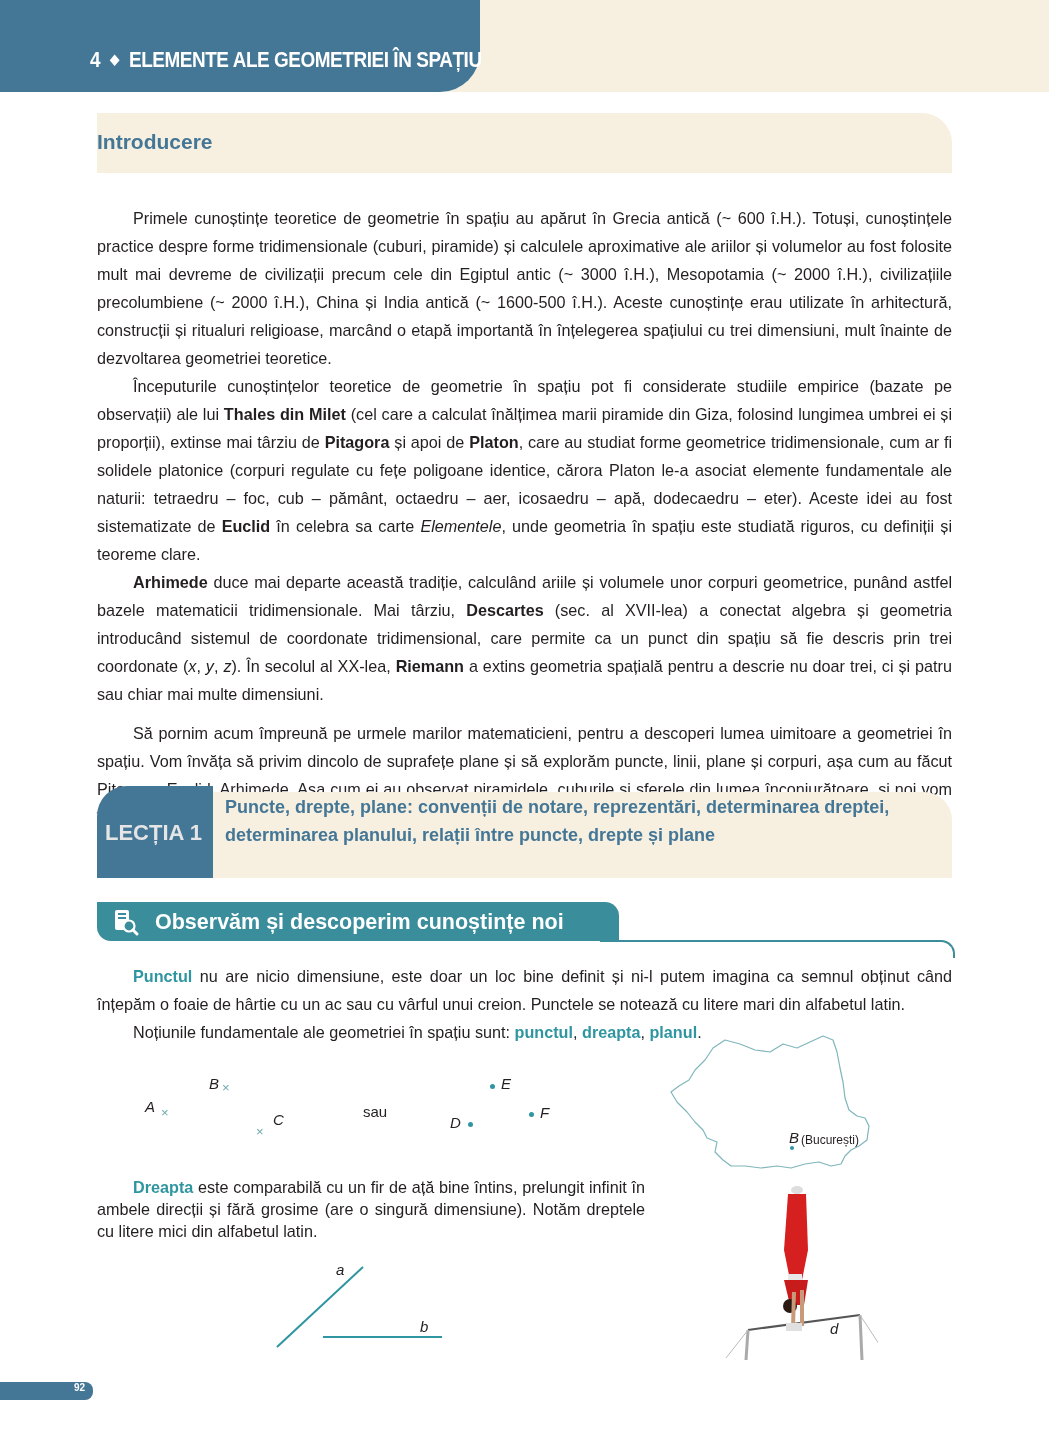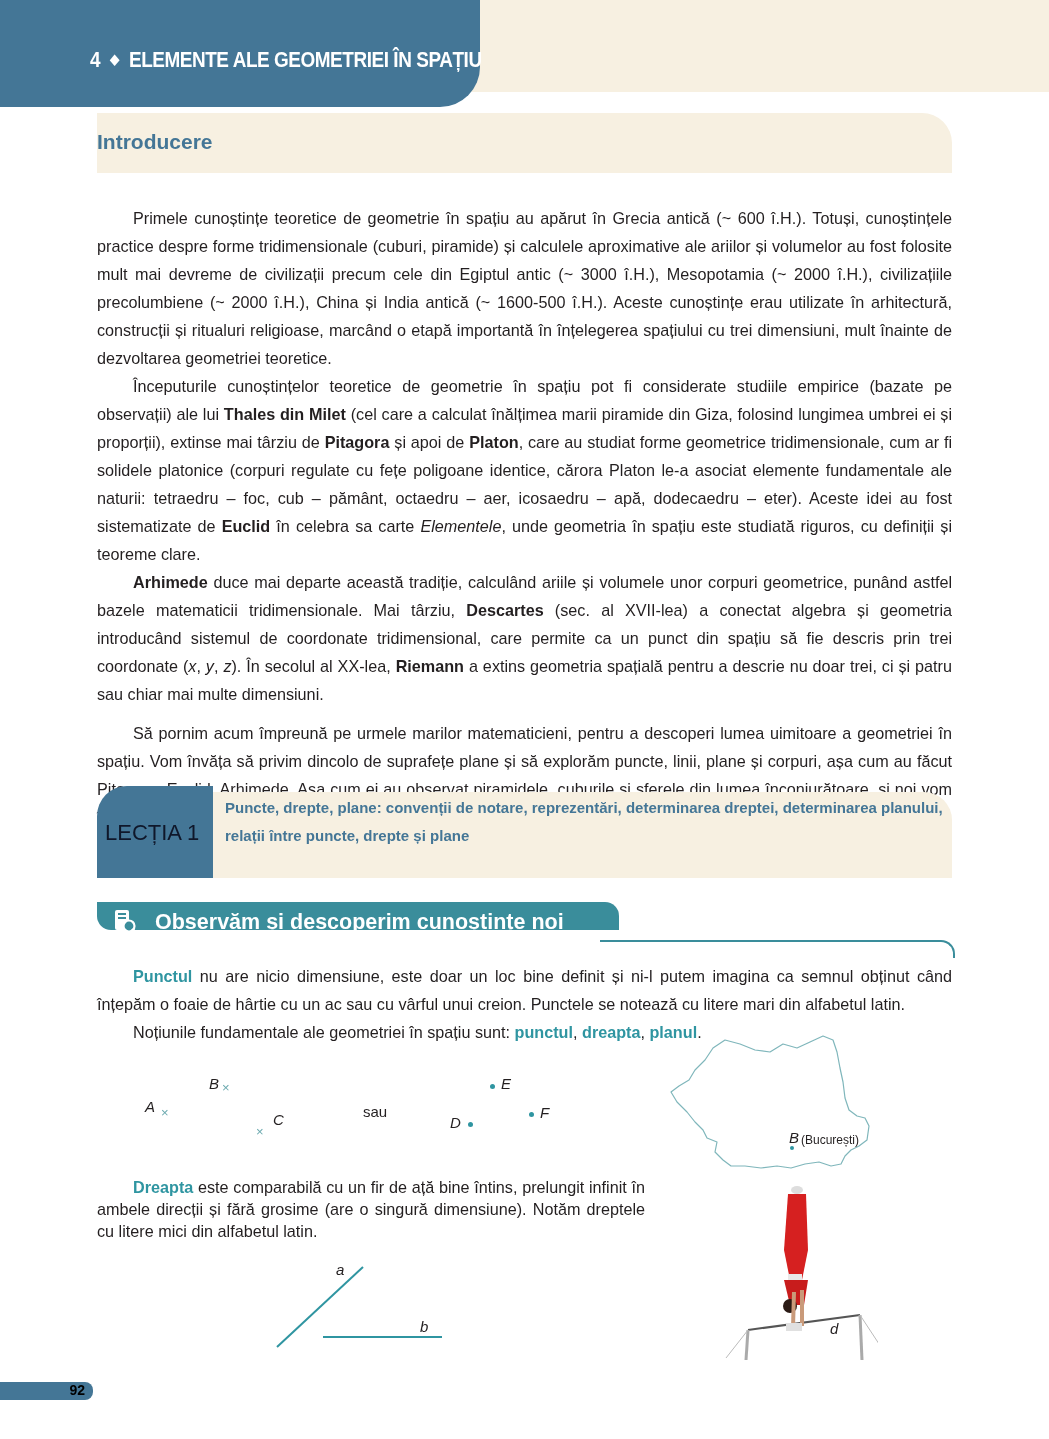--- a/index.html
+++ b/index.html
@@ -1,40 +1,40 @@
 <!DOCTYPE html>
 <html><head>
 <meta charset="utf-8">
 <style>
   * { box-sizing: border-box; margin: 0; padding: 0; }
   html, body { width: 1049px; height: 1439px; background: #ffffff; overflow: hidden; }
   body { position: relative; font-family: "Liberation Sans", sans-serif; color: #231f20; }
 
   .top-band { position: absolute; left: 0; top: 0; width: 1049px; height: 92px; background: #f7f0e1; }
-  .chapter-tab { position: absolute; left: 0; top: 0; width: 480px; height: 107px; background: #447696;
+  .chapter-tab { position: absolute; left: 0; top: 0; width: 480px; height: 92px; background: #447696;
     border-bottom-right-radius: 40px; padding-left: 41px; }
   .chapter-title { position: absolute; left: 90px; top: 47px; font-family: "Liberation Sans Narrow", "Liberation Sans", sans-serif;
     font-weight: bold; font-size: 22px; color: #ffffff; letter-spacing: -0.5px; transform: scaleX(0.86); transform-origin: left top; white-space: nowrap; }
 
   .intro-box { position: absolute; left: 97px; top: 113px; width: 855px; height: 60px; background: #f7f0e1;
     border-top-right-radius: 30px; }
   .intro-title { position: absolute; left: 0; right: 0; top: 17px; font-size: 21px; font-weight: bold; color: #447696; }
 
   .body-text { position: absolute; left: 97px; width: 855px; font-size: 16.2px; line-height: 28px; text-align: justify; color: #231f20; }
   .body-text p { text-indent: 36px; }
   .body-text b { font-weight: bold; }
   .teal { color: #2f95a1; font-weight: bold; }
 
   .lesson-wrap { position: absolute; left: 97px; top: 786px; width: 855px; height: 92px; }
   .lesson-bg { position: absolute; left: 100px; top: 6px; right: 0; bottom: 0; background: #f7f0e1; border-top-right-radius: 28px; }
   .lesson-badge { position: absolute; left: 0; top: 0; width: 116px; height: 92px; background: #447696; border-top-left-radius: 30px; }
-  .lesson-label { position: absolute; left: 8px; top: 34px; font-size: 22px; font-weight: normal; color: #0f172a; white-space: nowrap; }
-  .lesson-title { position: absolute; left: 128px; top: 8px; width: 720px; font-size: 15px; line-height: 27.5px; font-weight: bold; color: #447696; }
+  .lesson-label { position: absolute; left: 8px; top: 34px; font-size: 22px; font-weight: bold; color: #e5e5e5; white-space: nowrap; }
+  .lesson-title { position: absolute; left: 128px; top: 8px; width: 720px; font-size: 18px; line-height: 27.5px; font-weight: bold; color: #447696; }
 
-  .observe-bar { position: absolute; left: 97px; top: 902px; width: 522px; height: 28px; background: #3a8d9b; border-top-right-radius: 14px; border-bottom-left-radius: 14px; }
+  .observe-bar { position: absolute; left: 97px; top: 902px; width: 522px; height: 39px; background: #3a8d9b; border-top-right-radius: 14px; border-bottom-left-radius: 14px; }
   .observe-line { position: absolute; left: 600px; top: 940px; width: 355px; height: 18px; border-top: 2px solid #3a8d9b; border-right: 2px solid #3a8d9b; border-top-right-radius: 14px; }
   .observe-icon { position: absolute; left: 15px; top: 6px; width: 28px; height: 28px; }
   .observe-title { position: absolute; left: 58px; top: 8px; font-size: 21.5px; font-weight: bold; color: #ffffff; white-space: nowrap; }
 
   .pt-label { position: absolute; font-style: italic; font-size: 15px; color: #231f20; }
   .pt-cross { position: absolute; font-size: 13px; color: #6aa9ae; line-height: 1; }
   .pt-dot { position: absolute; width: 5px; height: 5px; border-radius: 50%; background: #2f95a1; }
   .sau { position: absolute; left: 363px; top: 1103px; font-size: 15px; }
 
   .map { position: absolute; left: 665px; top: 1030px; width: 210px; height: 145px; }
@@ -42,21 +42,21 @@
   .map-label-small { position: absolute; left: 801px; top: 1133px; font-size: 12px; }
   .map-dot { position: absolute; left: 790px; top: 1146px; width: 4px; height: 4px; border-radius: 50%; background: #2f95a1; }
 
   .dreapta-text { position: absolute; left: 97px; top: 1176px; width: 548px; font-size: 16.2px; line-height: 22px; text-align: justify; }
   .dreapta-text p { text-indent: 36px; }
 
   .lines-svg { position: absolute; left: 270px; top: 1260px; width: 180px; height: 90px; }
   .gymnast { position: absolute; left: 718px; top: 1180px; width: 160px; height: 180px; }
 
   .page-num-bar { position: absolute; left: 0; top: 1382px; width: 93px; height: 18px; background: #447696; border-top-right-radius: 8px; border-bottom-right-radius: 8px; }
-  .page-num { position: absolute; right: 8px; top: 0px; font-size: 14px; font-weight: bold; color: #000000; }
+  .page-num { position: absolute; right: 8px; top: 0px; font-size: 10px; font-weight: bold; color: #ffffff; }
 </style>
 </head>
 <body>
 
 <div class="top-band"></div>
 <div class="chapter-tab">
   <div class="chapter-title">
     <span>4</span>
     <span style="font-size:14px;vertical-align:3px;margin:0 6px;">◆</span>
     <span>ELEMENTE ALE GEOMETRIEI ÎN SPAȚIU</span>

